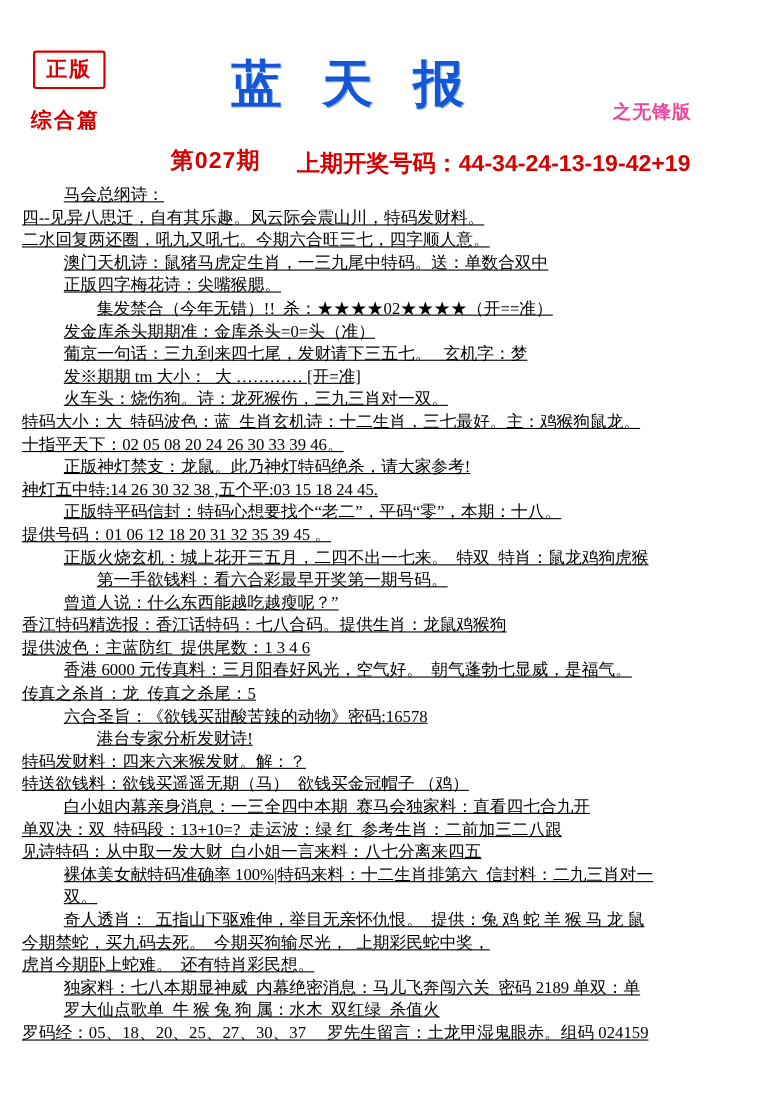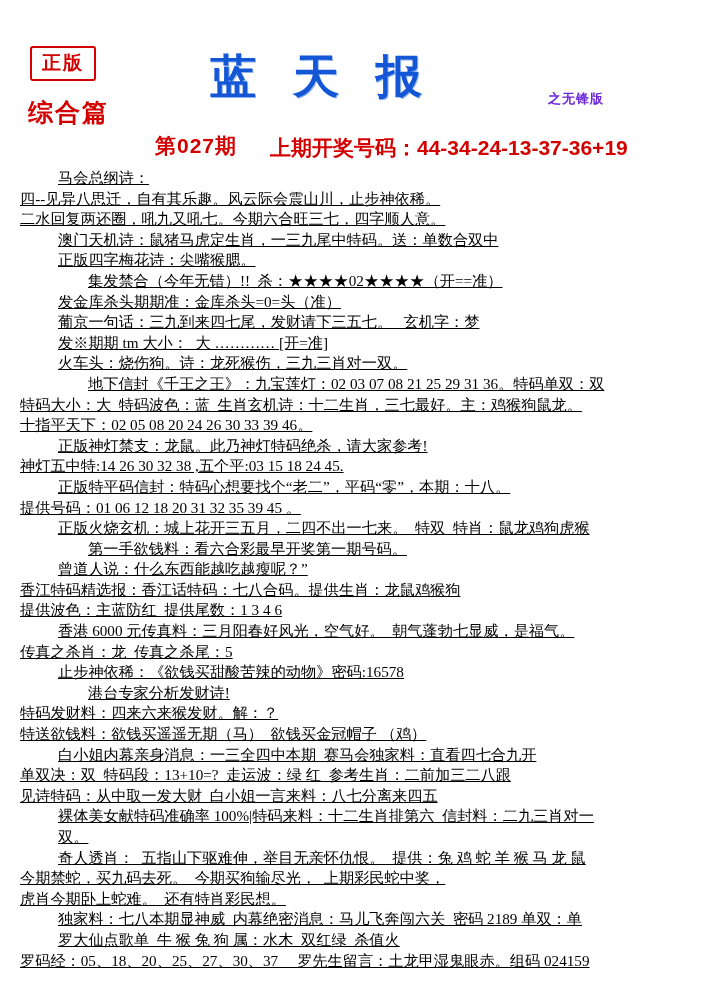--- a/index.html
+++ b/index.html
@@ -21,28 +21,28 @@
   }
   .masthead{
     text-align:center;padding-top:8px;
     font-family:"Liberation Sans","DejaVu Sans",sans-serif;
     font-weight:bold;font-size:46px;letter-spacing:12px;
     color:#1457d6;
     text-shadow:1px 1px 0 #8fb3ee;
     margin-top:26px;
   }
   .sub-right{
-    position:absolute;right:28px;top:52px;
+    position:absolute;right:3px;top:52px;
     font-family:"Liberation Sans","DejaVu Sans",sans-serif;
-    font-weight:bold;font-size:13px;color:#6d28d9;letter-spacing:1px;
+    font-weight:bold;font-size:17px;color:#ec4899;letter-spacing:1px;
   }
   .section-title{
     position:absolute;left:16px;top:58px;
     font-family:"Liberation Sans","DejaVu Sans",sans-serif;
-    font-weight:bold;font-size:25px;color:#d40000;letter-spacing:2px;text-align:center;
+    font-weight:bold;font-size:19px;color:#d40000;letter-spacing:2px;text-align:center;
   }
 
   
   .issue-row{
     position:relative;height:34px;margin-top:2px;
   }
   .issue-no{
     position:absolute;left:143px;top:0;
     font-family:"Liberation Sans","DejaVu Sans",sans-serif;
     font-weight:bold;font-size:21px;color:#d40000;letter-spacing:1px;
@@ -70,49 +70,48 @@
 
   <div class="header">
     <div class="stamp">正版</div>
     <div class="masthead">蓝 天 报</div>
     <div class="sub-right">之无锋版</div>
     <div class="section-title">综合篇</div>
   </div>
 
   <div class="issue-row">
     <div class="issue-no">第027期</div>
-    <div class="draw-line">上期开奖号码：44-34-24-13-37-36+19</div>
+    <div class="draw-line">上期开奖号码：44-34-24-13-19-42+19</div>
   </div>
 
   <div class="body" id="body-lines">
       <div class="ln i1">马会总纲诗：</div>
-      <div class="ln">四--见异八思迁，自有其乐趣。风云际会震山川，止步神依稀。</div>
+      <div class="ln">四--见异八思迁，自有其乐趣。风云际会震山川，特码发财料。</div>
       <div class="ln">二水回复两还圈，吼九又吼七。今期六合旺三七，四字顺人意。</div>
       <div class="ln i1">澳门天机诗：鼠猪马虎定生肖，一三九尾中特码。送：单数合双中</div>
       <div class="ln i1">正版四字梅花诗：尖嘴猴腮。</div>
       <div class="ln i2">集发禁合（今年无错）!!  杀：★★★★02★★★★（开==准）</div>
       <div class="ln i1">发金库杀头期期准：金库杀头=0=头（准）</div>
       <div class="ln i1">葡京一句话：三九到来四七尾，发财请下三五七。   玄机字：梦</div>
       <div class="ln i1">发※期期 tm 大小：  大 ………… [开=准]</div>
       <div class="ln i1">火车头：烧伤狗。诗：龙死猴伤，三九三肖对一双。</div>
-      <div class="ln i2">地下信封《千王之王》：九宝莲灯：02 03 07 08 21 25 29 31 36。特码单双：双</div>
       <div class="ln">特码大小：大  特码波色：蓝  生肖玄机诗：十二生肖，三七最好。主：鸡猴狗鼠龙。</div>
       <div class="ln">十指平天下：02 05 08 20 24 26 30 33 39 46。</div>
       <div class="ln i1">正版神灯禁支：龙鼠。此乃神灯特码绝杀，请大家参考!</div>
       <div class="ln">神灯五中特:14 26 30 32 38 ,五个平:03 15 18 24 45.</div>
       <div class="ln i1">正版特平码信封：特码心想要找个“老二”，平码“零”，本期：十八。</div>
       <div class="ln">提供号码：01 06 12 18 20 31 32 35 39 45 。</div>
       <div class="ln i1">正版火烧玄机：城上花开三五月，二四不出一七来。  特双  特肖：鼠龙鸡狗虎猴</div>
       <div class="ln i2">第一手欲钱料：看六合彩最早开奖第一期号码。</div>
       <div class="ln i1">曾道人说：什么东西能越吃越瘦呢？”</div>
       <div class="ln">香江特码精选报：香江话特码：七八合码。提供生肖：龙鼠鸡猴狗</div>
       <div class="ln">提供波色：主蓝防红  提供尾数：1 3 4 6</div>
       <div class="ln i1">香港 6000 元传真料：三月阳春好风光，空气好。  朝气蓬勃七显威，是福气。</div>
       <div class="ln">传真之杀肖：龙  传真之杀尾：5</div>
-      <div class="ln i1">止步神依稀：《欲钱买甜酸苦辣的动物》密码:16578</div>
+      <div class="ln i1">六合圣旨：《欲钱买甜酸苦辣的动物》密码:16578</div>
       <div class="ln i2">港台专家分析发财诗!</div>
       <div class="ln">特码发财料：四来六来猴发财。解：？</div>
       <div class="ln">特送欲钱料：欲钱买遥遥无期（马）  欲钱买金冠帽子 （鸡）</div>
       <div class="ln i1">白小姐内幕亲身消息：一三全四中本期  赛马会独家料：直看四七合九开</div>
       <div class="ln">单双决：双  特码段：13+10=?  走运波：绿 红  参考生肖：二前加三二八跟</div>
       <div class="ln">见诗特码：从中取一发大财  白小姐一言来料：八七分离来四五</div>
       <div class="ln i1">裸体美女献特码准确率 100%|特码来料：十二生肖排第六  信封料：二九三肖对一双。</div>
       <div class="ln i1">奇人透肖：  五指山下驱难伸，举目无亲怀仇恨。  提供：兔 鸡 蛇 羊 猴 马 龙 鼠</div>
       <div class="ln">今期禁蛇，买九码去死。  今期买狗输尽光，  上期彩民蛇中奖，</div>
       <div class="ln">虎肖今期卧上蛇难。  还有特肖彩民想。</div>

